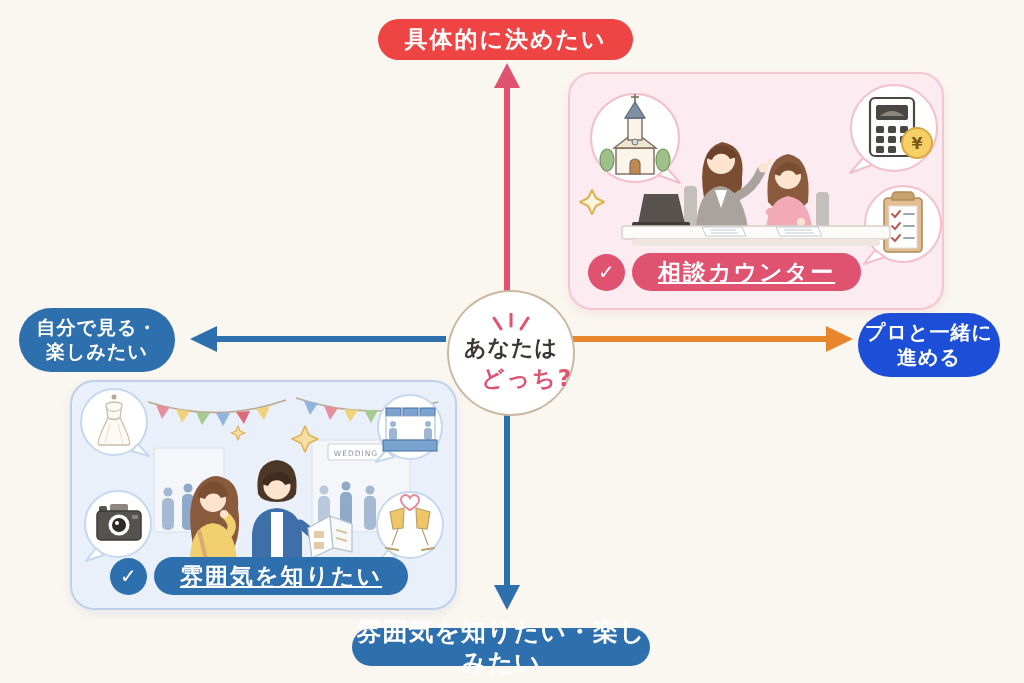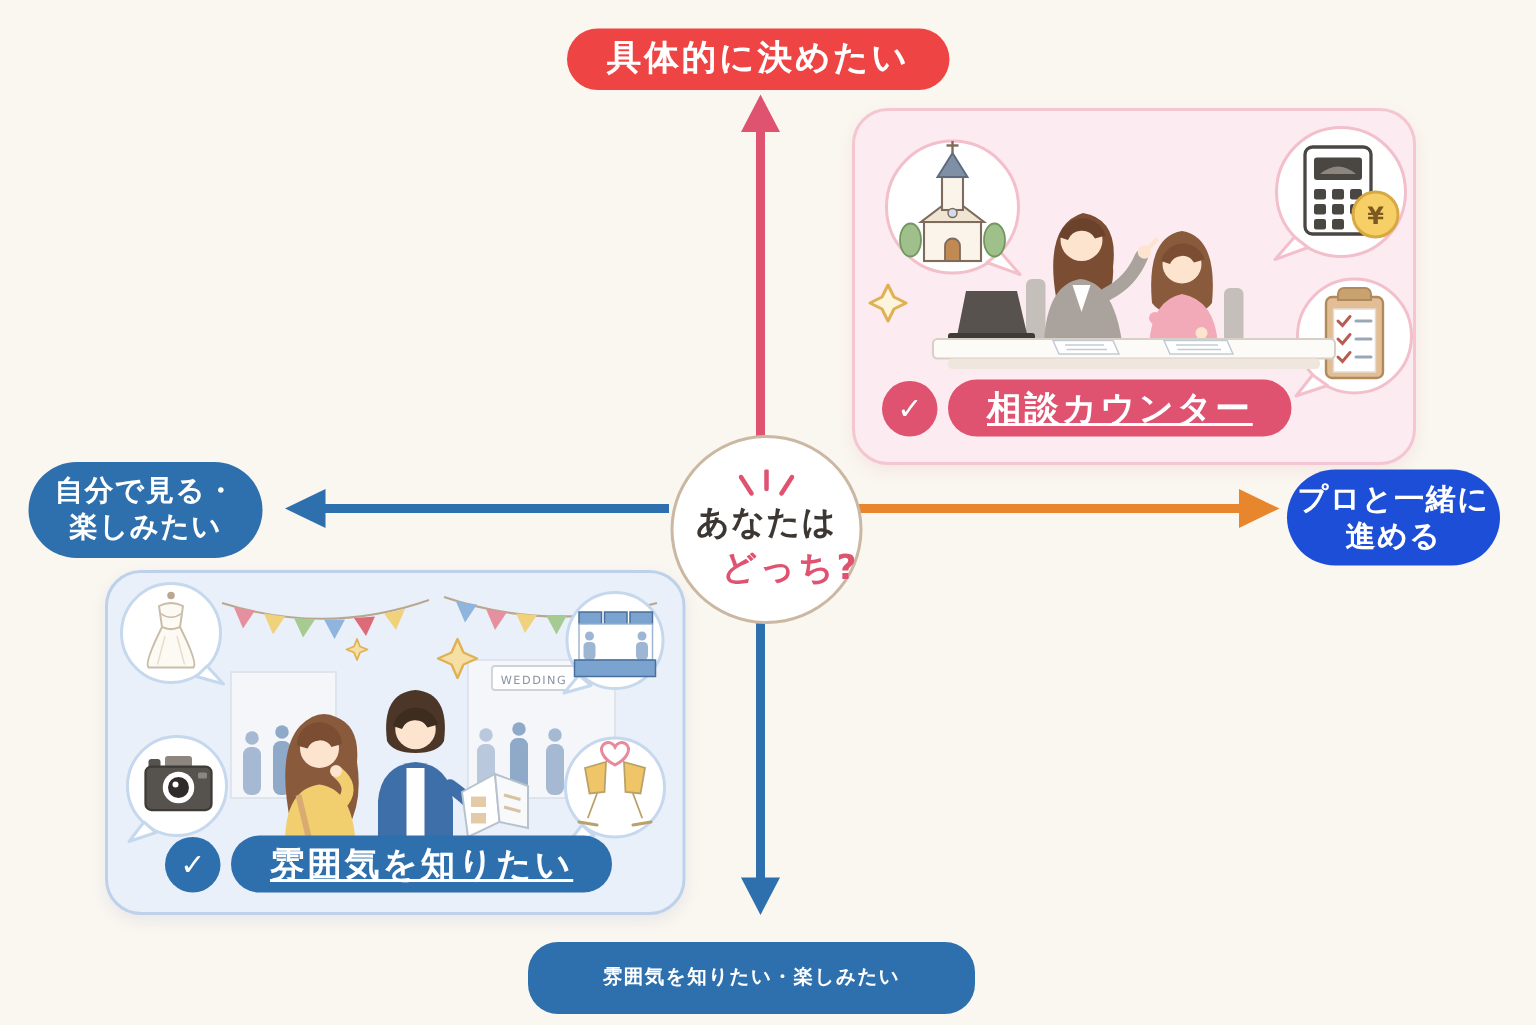--- a/index.html
+++ b/index.html
@@ -27,22 +27,22 @@
   }
   .pill-left{
     left:19px;top:308px;width:156px;height:64px;border-radius:32px;
     background:#2e6fae;font-size:19px;letter-spacing:1px;
   }
   .pill-right{
     left:858px;top:313px;width:142px;height:64px;border-radius:32px;
     background:#1d4ed8;font-size:20px;letter-spacing:1px;
   }
   .pill-bottom{
-    left:352px;top:628px;width:298px;height:48px;border-radius:20px;
-    background:#2e6fae;font-size:13px;letter-spacing:1px;
+    left:352px;top:628px;width:298px;height:38px;border-radius:20px;
+    background:#2e6fae;font-size:25px;letter-spacing:1px;
   }
 
   
   .center-circle{
     position:absolute;left:447px;top:290px;width:124px;height:122px;
     background:#fff;border:2px solid #cbb8a2;border-radius:50%;
     z-index:5;display:flex;flex-direction:column;align-items:center;justify-content:center;
   }
   .center-circle .emph{margin-bottom:2px;}
   .center-line1{font-size:22px;font-weight:bold;color:#3c3733;letter-spacing:1px;}

